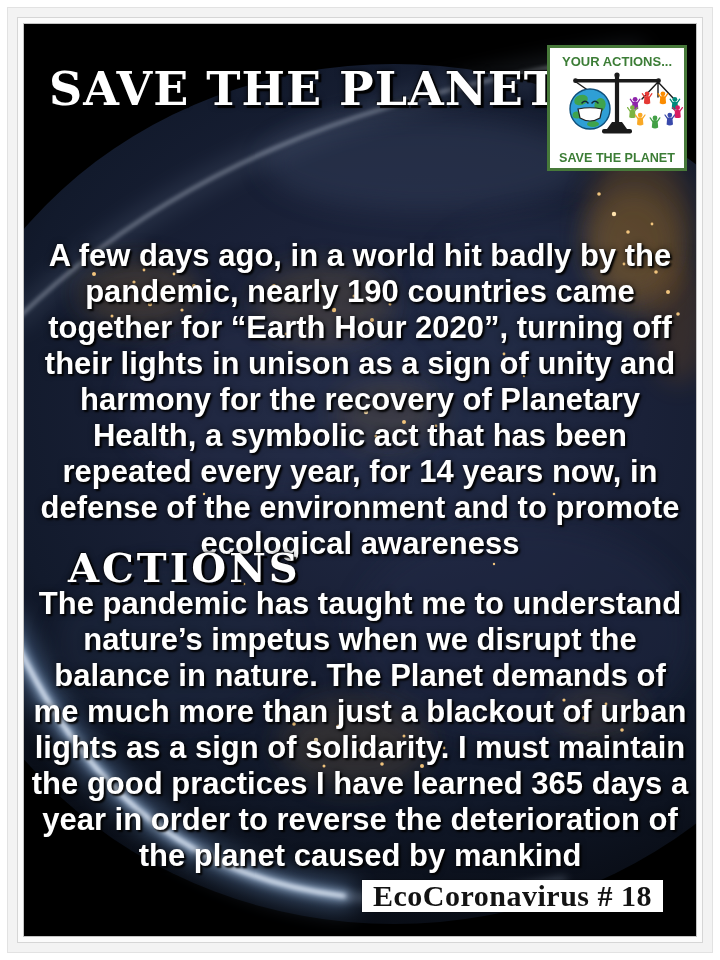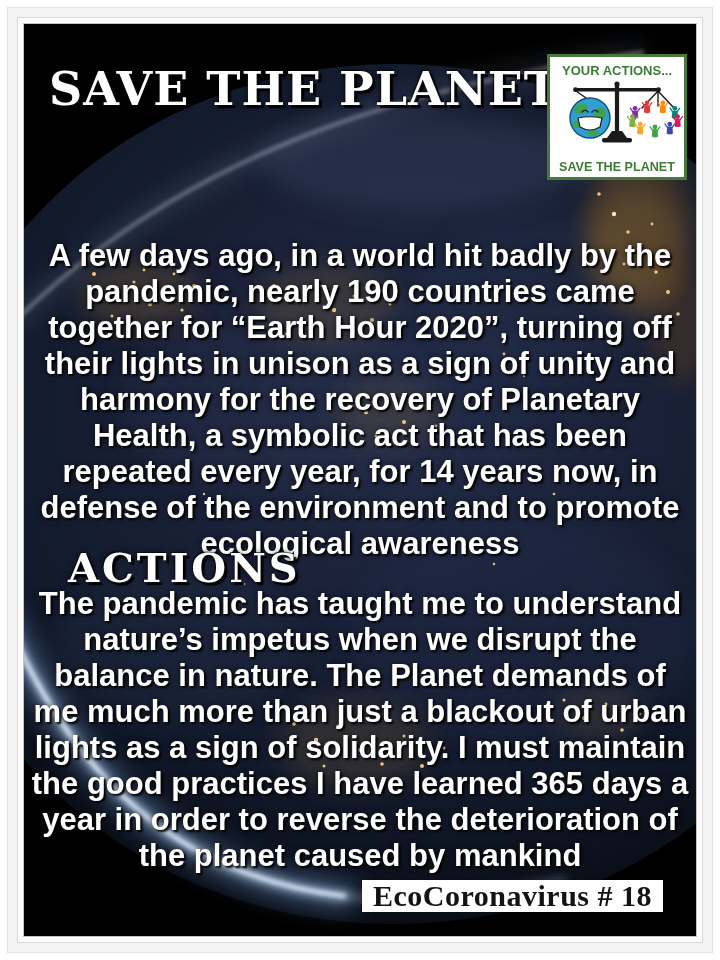--- a/index.html
+++ b/index.html
@@ -21,21 +21,21 @@
            font-size:40px;line-height:1.2;color:#ffffff;letter-spacing:3px;
            text-shadow:3px 3px 1px rgba(0,0,0,0.95), -1px -1px 0 rgba(0,0,0,0.6), 0 0 6px rgba(0,0,0,0.8);}
   .heading-facts{left:42px;top:150px;}
   .heading-actions{left:44px;top:520px;}
   .body-text{position:absolute;left:4px;width:664px;margin:0;text-align:center;
              font-weight:bold;font-size:31px;line-height:36px;color:#ffffff;
              text-shadow:2px 2px 2px rgba(0,0,0,0.95), 0 0 6px rgba(0,0,0,0.65);}
   .body-facts{top:214px;}
   .body-actions{top:562px;}
 
-  .logo{position:absolute;left:523px;top:30px;width:128px;height:126px;}
+  .logo{position:absolute;left:523px;top:21px;width:128px;height:126px;}
   .logo svg{display:block;width:140px;height:126px;}
 
   .badge{position:absolute;right:33px;bottom:24px;background:#ffffff;color:#131313;
          font-family:"Liberation Serif",serif;font-weight:bold;font-size:30px;line-height:26px;
          padding:3px 11px;letter-spacing:0.5px;box-shadow:0 0 0 1px rgba(0,0,0,0.15);}
 </style>
 </head>
 <body>
 
 <div class="poster">

